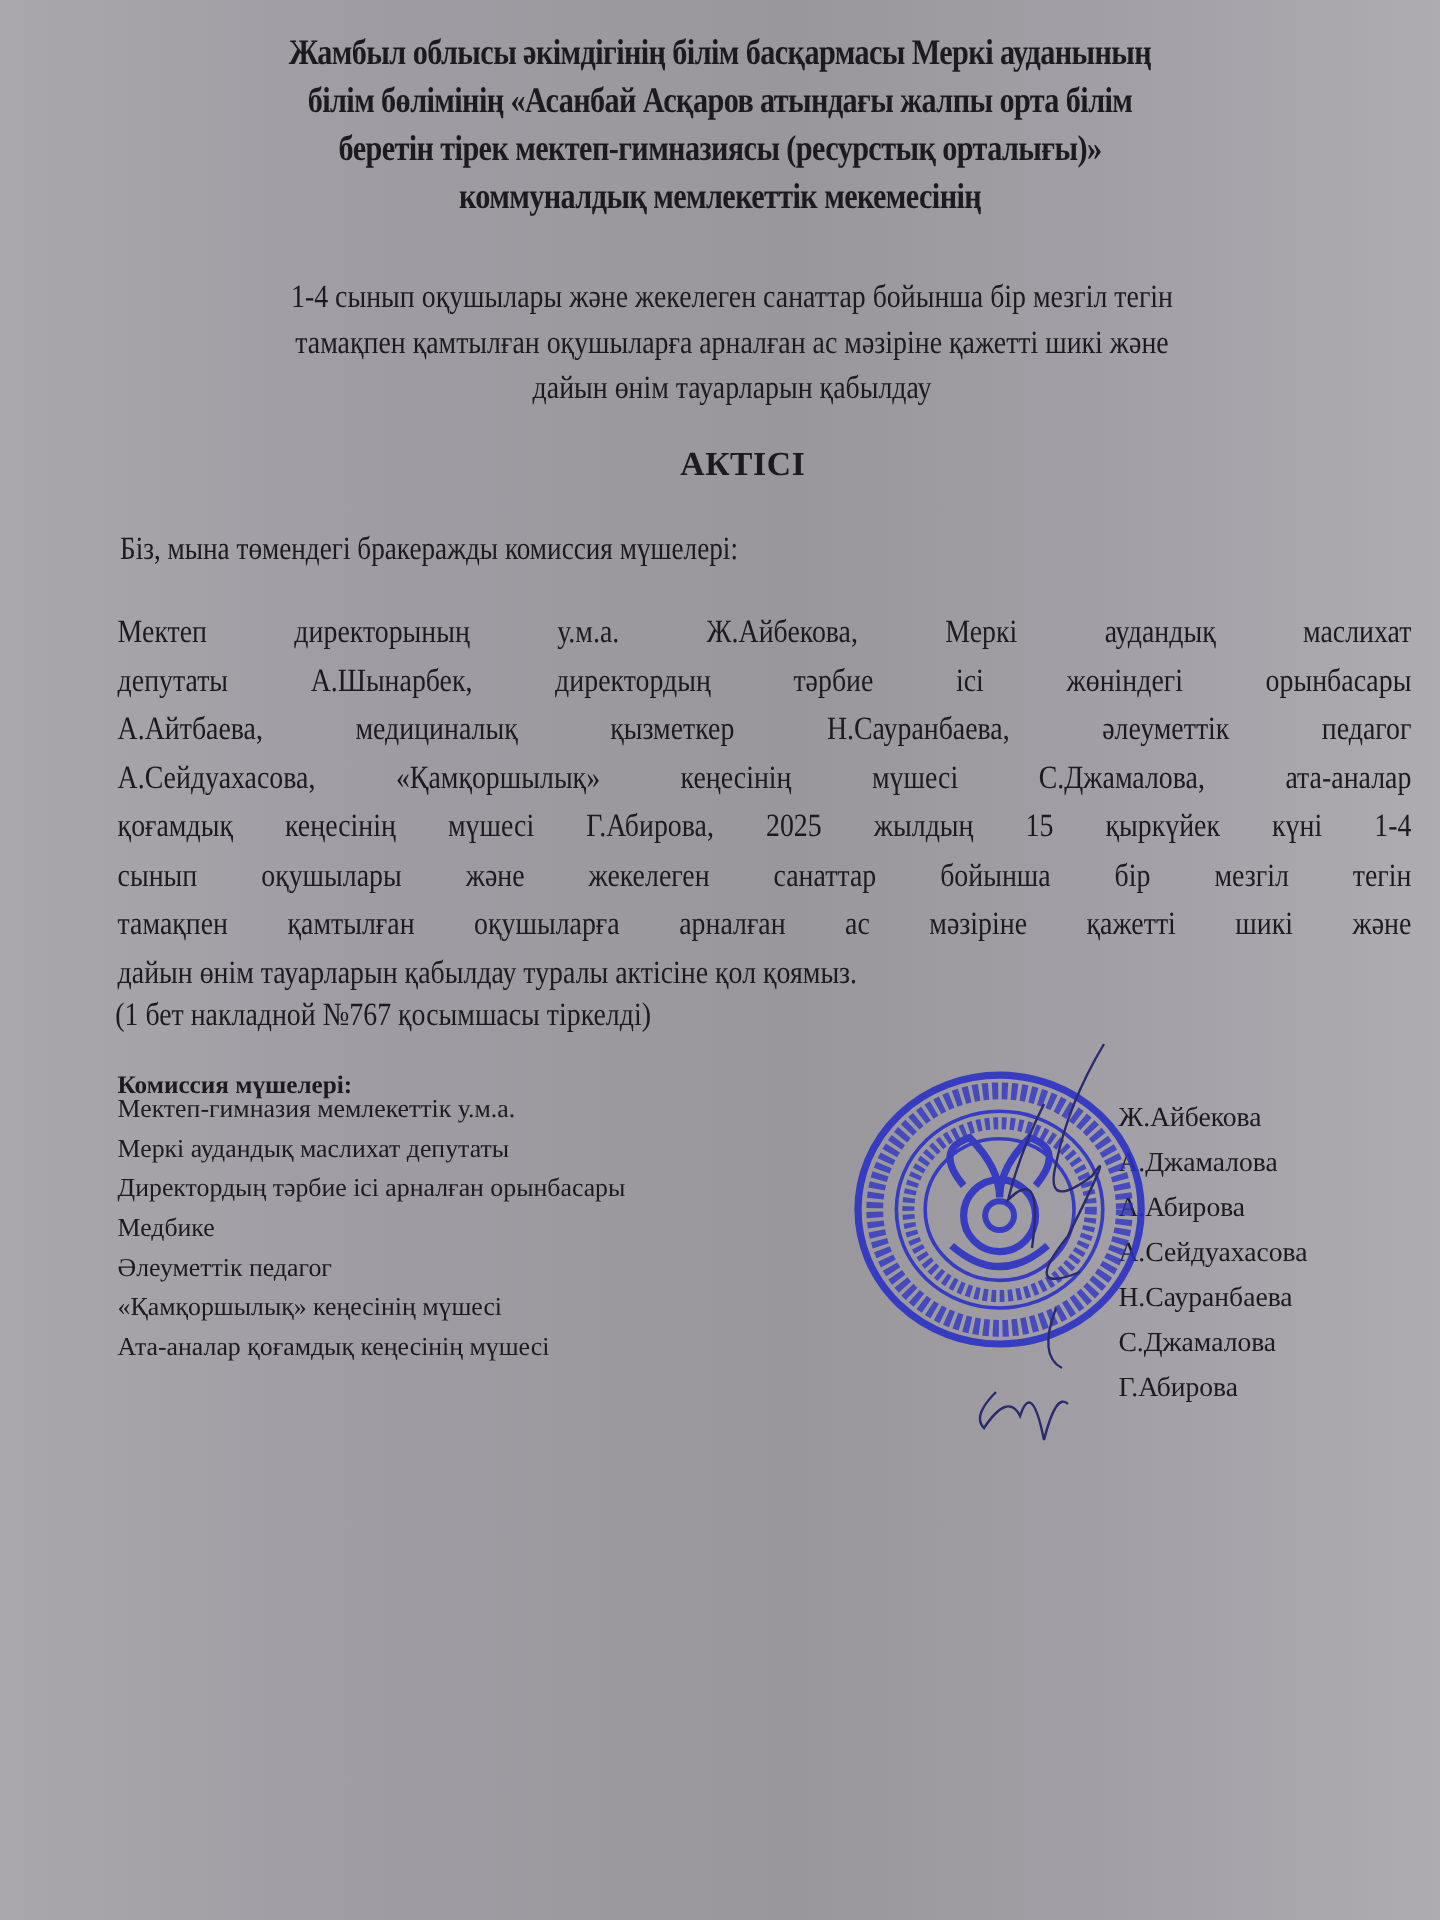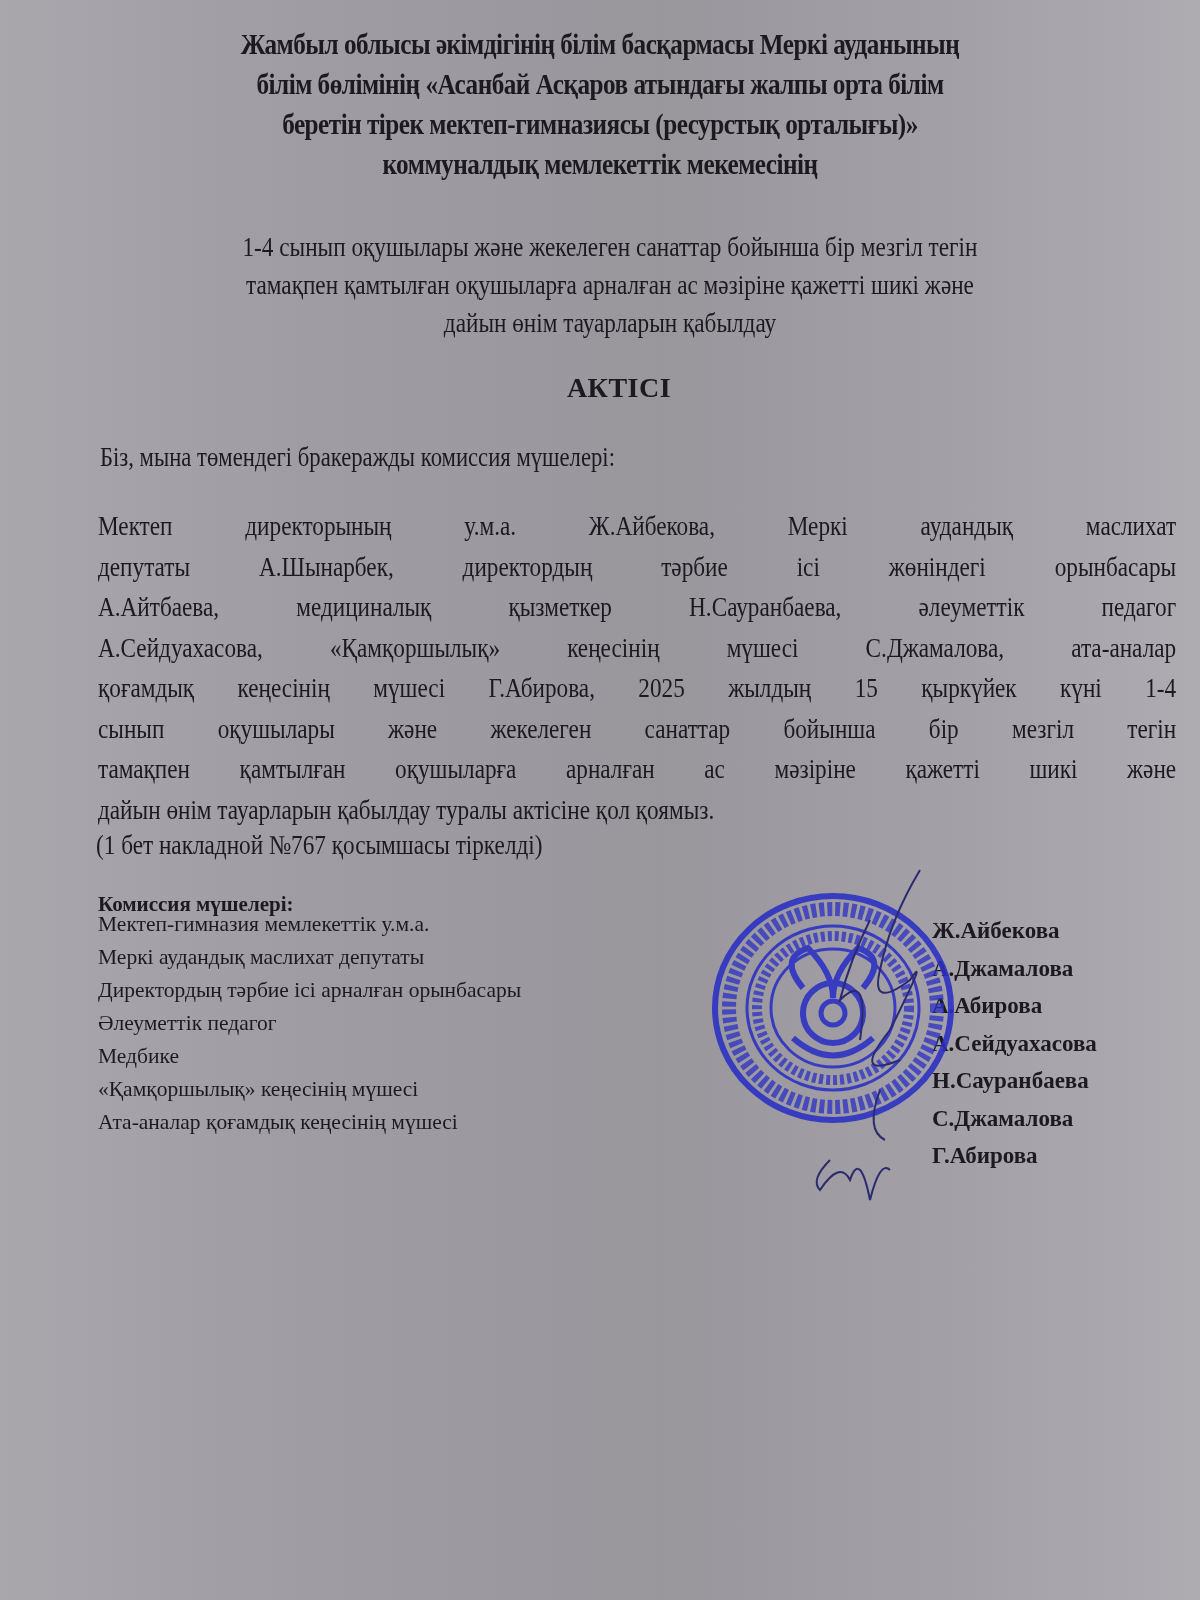--- a/index.html
+++ b/index.html
@@ -47,21 +47,21 @@
     .members-heading {
       position: absolute; left: 98px; top: 876px; font-size: 21px; font-weight: bold; margin-top: 16px;
     }
     .roles {
       position: absolute; left: 98px; top: 908px; font-size: 21.5px; line-height: 33px;
     }
     .roles div { white-space: nowrap; }
     .names {
       position: absolute; left: 932px; top: 912px; font-size: 23px; line-height: 37.5px;
     }
-    .names div { white-space: nowrap; font-weight: bold; }
+    .names div { white-space: nowrap; }
     .stamp {
       position: absolute; left: 708px; top: 888px; width: 250px; height: 240px;
       opacity: 0.88;
     }
     .signature { position: absolute; left: 770px; top: 860px; width: 200px; height: 350px; }
   </style>
 </head>
 <body>
 
 <div class="page">
@@ -156,22 +156,22 @@
     </div>
 
   <div class="attach">(1 бет накладной №767 қосымшасы тіркелді)</div>
 
   <div class="members-heading">Комиссия мүшелері:</div>
 
   <div class="roles">
     <div>Мектеп-гимназия мемлекеттік у.м.а.</div>
     <div>Меркі аудандық маслихат депутаты</div>
     <div>Директордың тәрбие ісі арналған орынбасары</div>
+    <div>Медбике</div>
     <div>Әлеуметтік педагог</div>
-    <div>Медбике</div>
     <div>«Қамқоршылық» кеңесінің мүшесі</div>
     <div>Ата-аналар қоғамдық кеңесінің мүшесі</div>
   </div>
 
   <div class="names">
     <div>Ж.Айбекова</div>
     <div>А.Джамалова</div>
     <div>А.Абирова</div>
     <div>А.Сейдуахасова</div>
     <div>Н.Сауранбаева</div>

